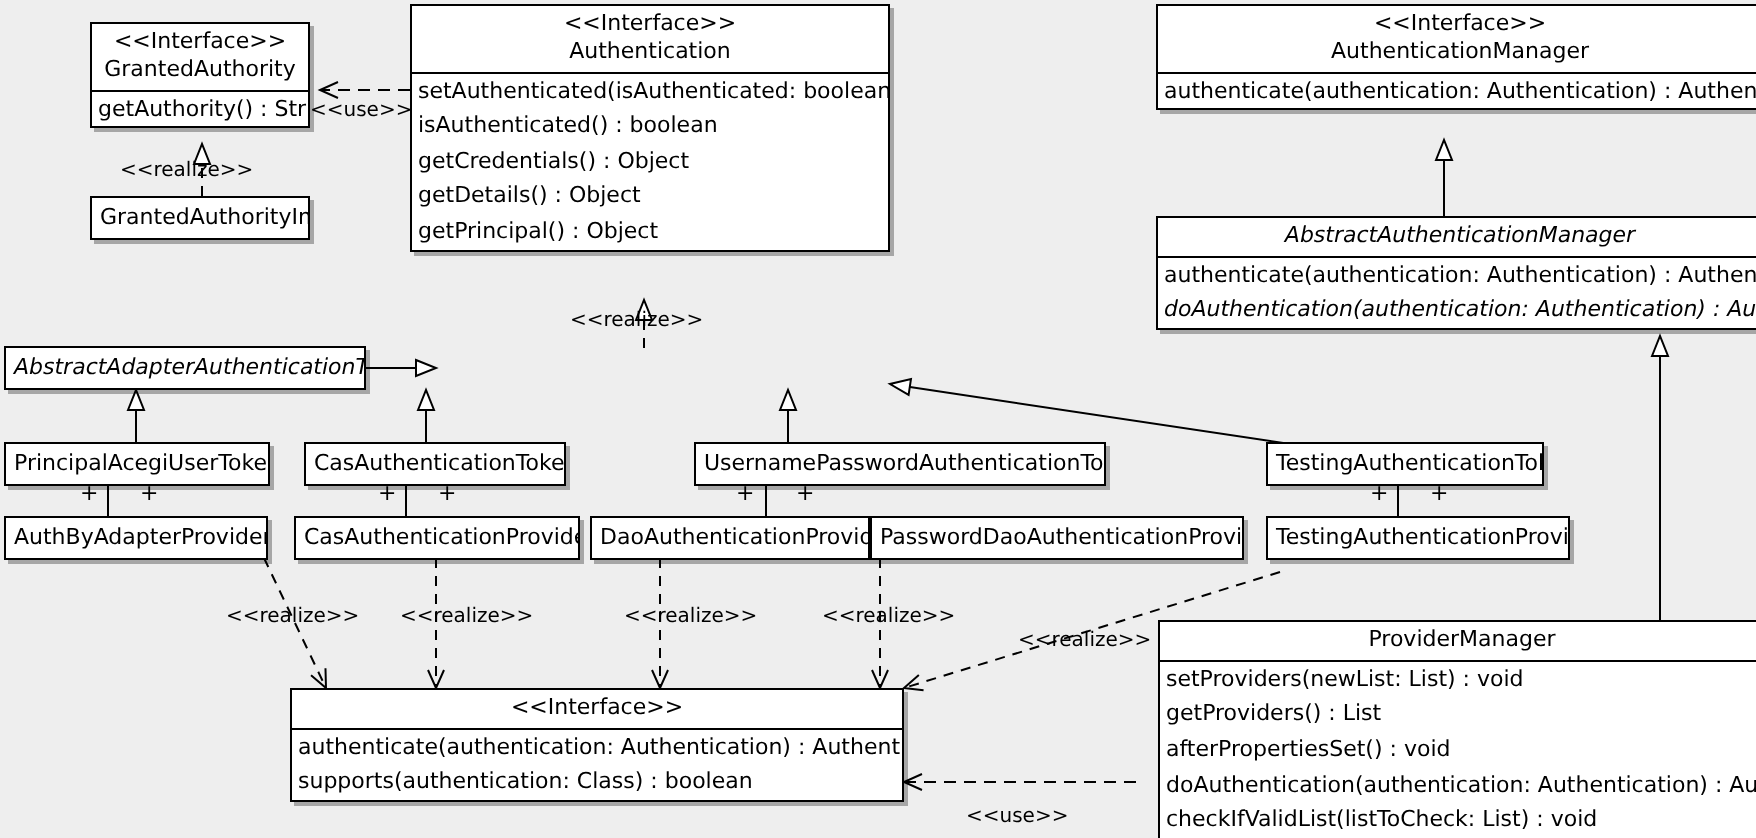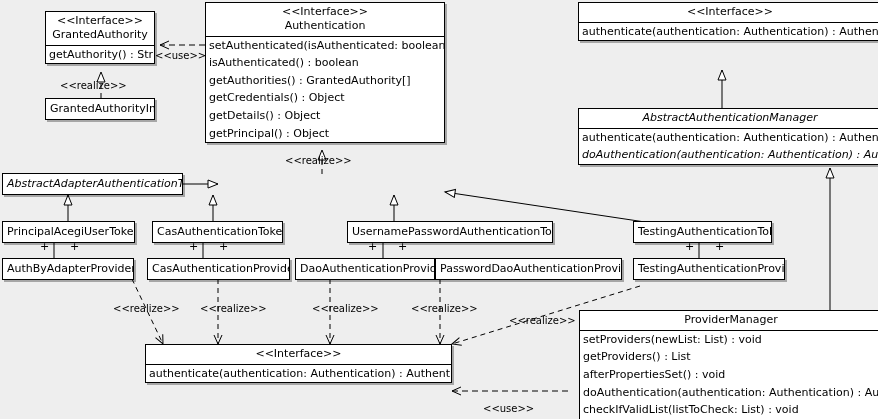--- a/index.html
+++ b/index.html
@@ -129,30 +129,30 @@
   </div>
 
   <div class="uml" style="left:205px;top:2px;width:240px;">
     <div class="hdr">
       <span class="stereo">&lt;&lt;Interface&gt;&gt;</span>
       <span class="cname">Authentication</span>
     </div>
     <div class="compartment">
       <div class="member">setAuthenticated(isAuthenticated: boolean) : void</div>
       <div class="member">isAuthenticated() : boolean</div>
-      <div class="member">getAuthorities() : GrantedAuthority[]</div>
       <div class="member">getCredentials() : Object</div>
       <div class="member">getDetails() : Object</div>
       <div class="member">getPrincipal() : Object</div>
     </div>
   </div>
 
   <div class="uml" style="left:578px;top:2px;width:304px;">
     <div class="hdr">
       <span class="stereo">&lt;&lt;Interface&gt;&gt;</span>
+      <span class="cname">AuthenticationManager</span>
     </div>
     <div class="compartment">
       <div class="member">authenticate(authentication: Authentication) : Authentication</div>
     </div>
   </div>
 
   <div class="uml" style="left:578px;top:108px;width:304px;">
     <div class="hdr">
       <span class="cname abstract">AbstractAuthenticationManager</span>
     </div>
@@ -222,20 +222,21 @@
       <span class="cname">TestingAuthenticationProvider</span>
     </div>
   </div>
 
   <div class="uml" style="left:145px;top:344px;width:307px;">
     <div class="hdr">
       <span class="stereo">&lt;&lt;Interface&gt;&gt;</span>
     </div>
     <div class="compartment">
       <div class="member">authenticate(authentication: Authentication) : Authentication</div>
+      <div class="member">supports(authentication: Class) : boolean</div>
     </div>
   </div>
 
   <div class="uml" style="left:568px;top:310px;width:304px;margin-left:11px;">
     <div class="hdr">
       <span class="cname">ProviderManager</span>
     </div>
     <div class="compartment">
       <div class="member">setProviders(newList: List) : void</div>
       <div class="member">getProviders() : List</div>

